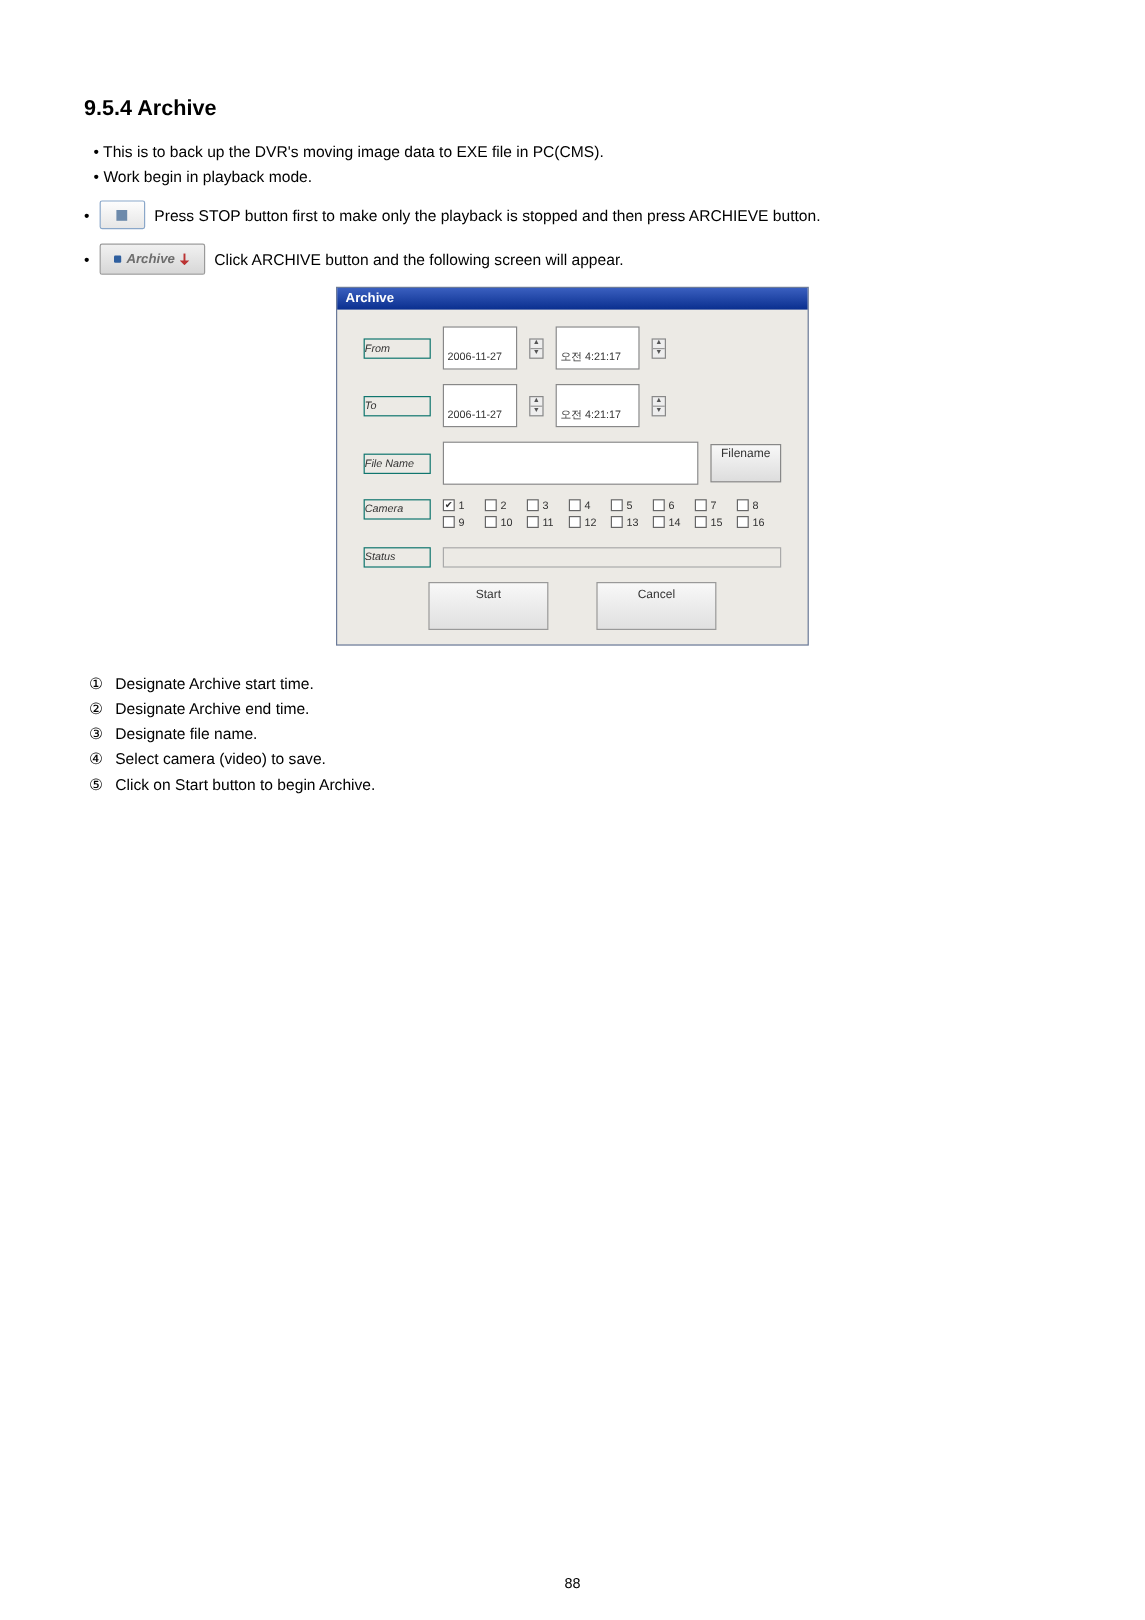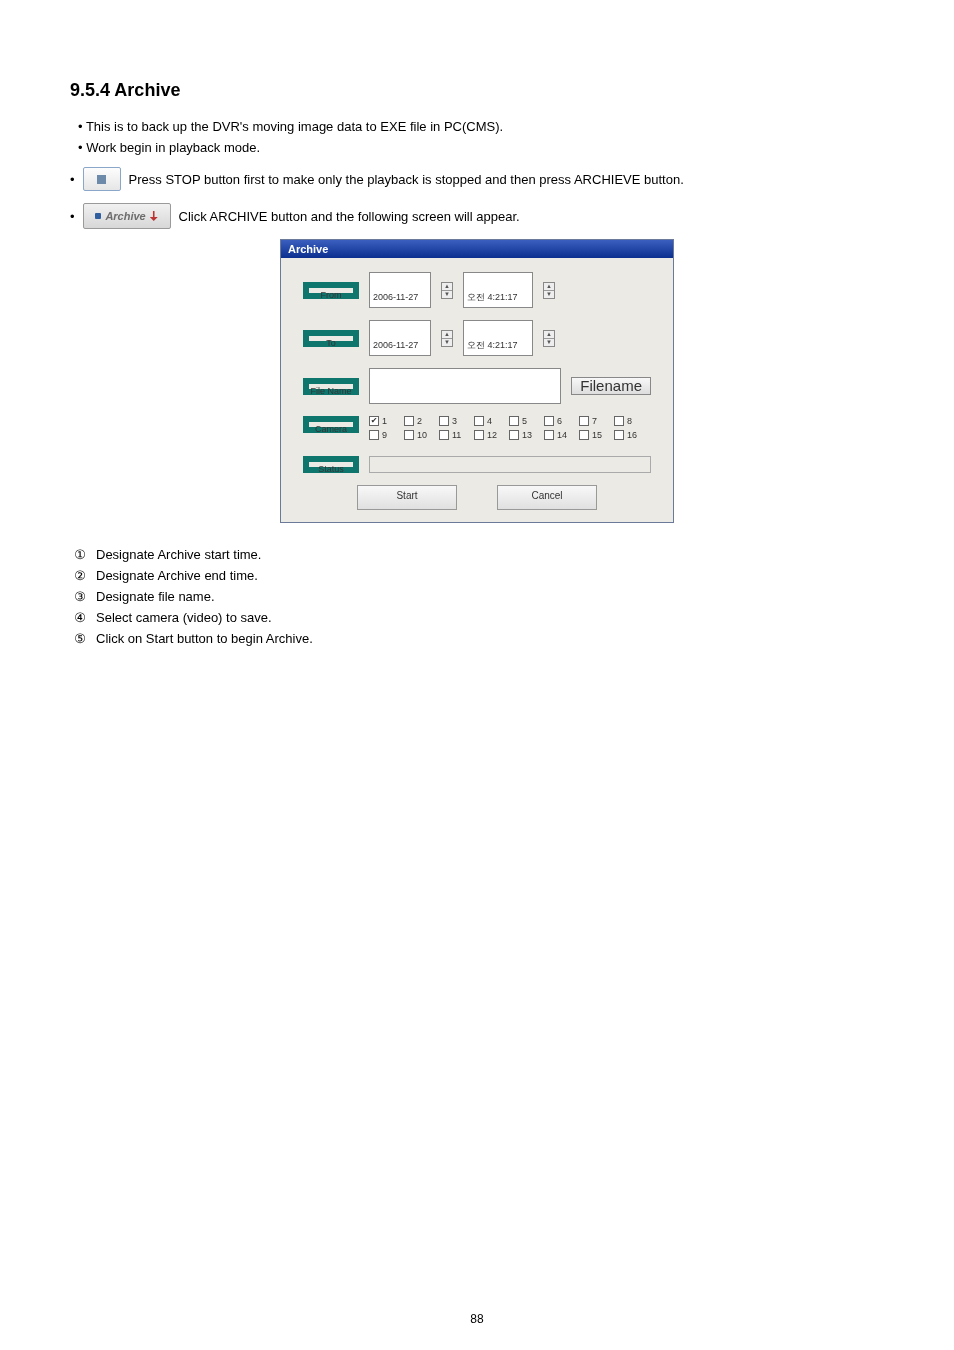--- a/index.html
+++ b/index.html
@@ -56,45 +56,46 @@
   }
   .dlg-title{
     background:linear-gradient(#3a5fbf,#0a2f8f);
     color:#fff;font-weight:bold;
     padding:3px 7px;font-size:11px;
   }
   .dlg-body{padding:14px 22px 12px 22px;}
   .row{display:flex;align-items:center;margin-bottom:12px;gap:10px;}
   .lbl{
     width:56px;height:17px;
-    border:6px solid #0f766e;background:#eceae5;
-    text-align:center;font-size:9px;line-height:15px;
+    border:1px solid #0f766e;background:#eceae5;
+    text-align:left;font-size:9px;line-height:15px;
     color:#333;
+    font-style:italic;
   }
   .inp{
     height:17px;border:1px solid #888;background:#fff;
     font-size:9px;padding:17px 3px;line-height:15px;
     display:inline-block;
   }
   .spin{
     width:12px;height:17px;border:1px solid #888;background:#eee;
     display:flex;flex-direction:column;
   }
   .spin div{flex:1;border-bottom:1px solid #999;display:flex;align-items:center;justify-content:center;font-size:6px;line-height:1;color:#555;}
   .spin div:last-child{border-bottom:none;}
   .btn{
-    height:18px;border:1px solid #888;background:linear-gradient(#f8f8f8,#ddd);
-    font-size:15px;padding:0 8px;line-height:16px;
+    height:32px;border:1px solid #888;background:linear-gradient(#f8f8f8,#ddd);
+    font-size:10px;padding:0 8px;line-height:16px;
   }
   .camgrid{display:flex;flex-wrap:wrap;gap:0;width:280px;}
   .cambox{display:flex;align-items:center;width:35px;font-size:9px;color:#333;gap:3px;margin-bottom:4px;}
   .ck{width:10px;height:10px;border:1px solid #666;background:#fff;display:inline-flex;align-items:center;justify-content:center;font-size:8px;line-height:1;}
   .status-in{flex:1;height:17px;border:1px solid #aaa;background:#eceae5;}
   .bigbtns{display:flex;gap:40px;justify-content:center;margin-top:6px;}
-  .bigbtn{width:100px;height:25px;border:1px solid #999;background:linear-gradient(#f8f8f8,#e0e0e0);font-size:10px;text-align:center;line-height:20px;}
+  .bigbtn{width:100px;height:40px;border:1px solid #999;background:linear-gradient(#f8f8f8,#e0e0e0);font-size:10px;text-align:center;line-height:20px;}
   .circ-list{margin-left:2px;}
   .circ-list .item{font-size:13px;margin-bottom:6px;display:flex;gap:8px;align-items:baseline;}
   .circ{display:inline-block;width:16px;text-align:center;}
   .page-num{
     position:absolute;bottom:24px;left:0;right:0;text-align:center;font-size:12px;
   }
 </style>
 </head>
 <body>
 

